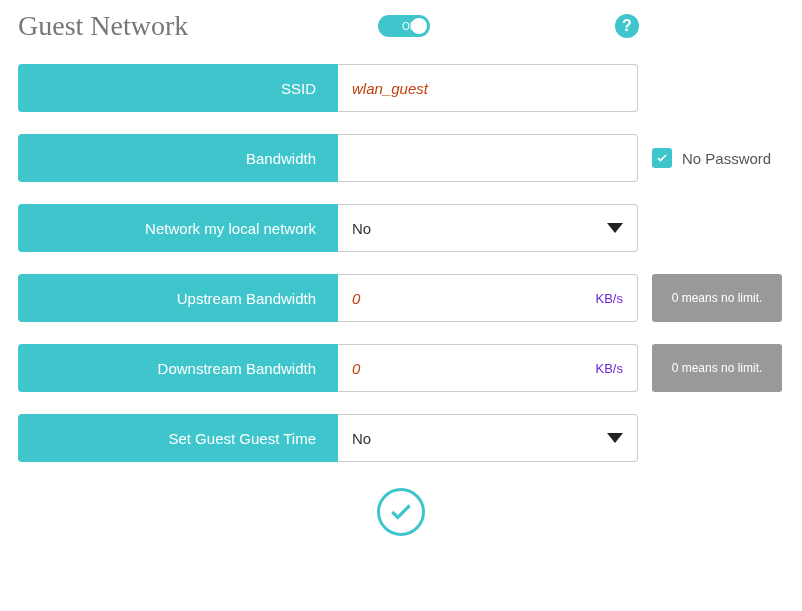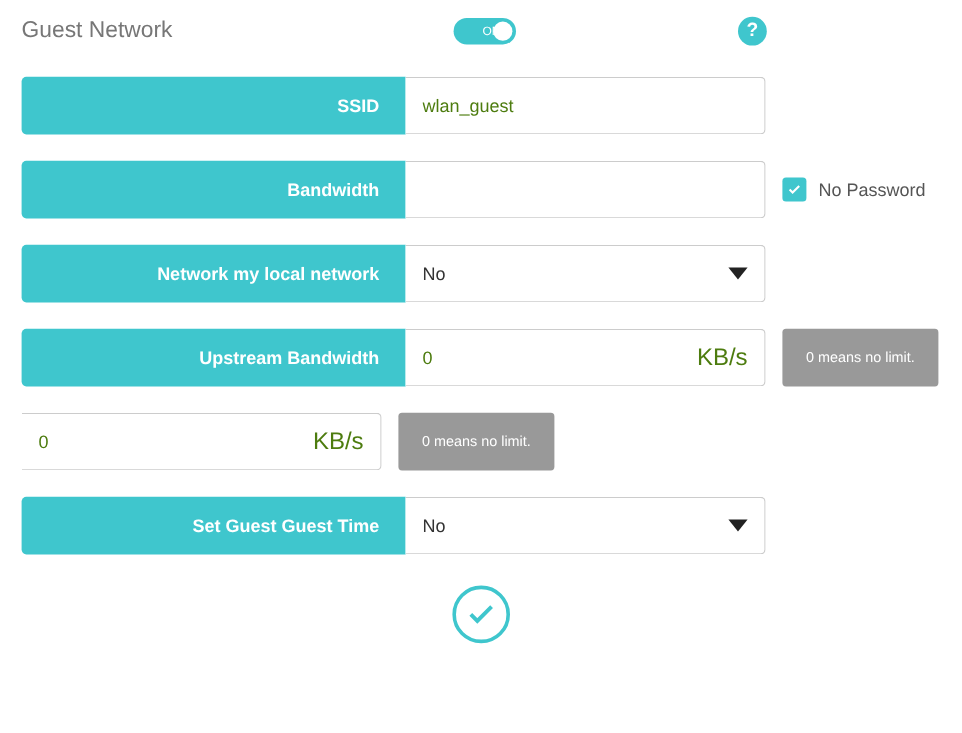--- a/index.html
+++ b/index.html
@@ -11,24 +11,25 @@
       color: #333;
     }
     .header {
       display: flex;
       align-items: center;
       margin-bottom: 22px;
       position: relative;
       height: 32px;
     }
     .page-title {
-      font-size: 19px;
+      font-size: 28px;
       color: #777;
       font-weight: normal;
       flex: 0 0 auto;
+      font-family: Liberation Serif, serif;
     }
     .toggle-wrap {
       position: absolute;
       left: 360px;
       display: flex;
       align-items: center;
     }
     .toggle {
       width: 52px;
       height: 22px;
@@ -77,60 +78,61 @@
     }
     .label-cell {
       width: 320px;
       background: #3fc6cd;
       color: #fff;
       display: flex;
       align-items: center;
       justify-content: flex-end;
       padding-right: 22px;
       font-size: 15px;
-      font-weight: bold;
+      font-weight: normal;
       border-radius: 4px 0 0 4px;
     }
     .input-cell {
       width: 300px;
       background: #fff;
       border: 1px solid #ccc;
       border-left: none;
       border-radius: 0 4px 4px 0;
       display: flex;
       align-items: center;
       padding: 0 14px;
       position: relative;
     }
     .input-cell input[type="text"] {
       border: none;
       outline: none;
       width: 100%;
       font-size: 15px;
-      color: #4d7c0f;
+      color: #c2410c;
       background: transparent;
+      font-style: italic;
     }
     .select-cell {
       cursor: pointer;
       justify-content: space-between;
     }
     .select-value {
       font-size: 15px;
       color: #333;
     }
     .chevron {
       width: 0;
       height: 0;
       border-left: 8px solid transparent;
       border-right: 8px solid transparent;
       border-top: 10px solid #222;
     }
     .unit {
-      color: #4d7c0f;
-      font-size: 20px;
+      color: #6d28d9;
+      font-size: 13px;
       margin-left: auto;
     }
     .hint-cell {
       width: 130px;
       background: #999;
       color: #fff;
       font-size: 12px;
       display: flex;
       align-items: center;
       justify-content: center;
@@ -233,20 +235,21 @@
 <div class="row">
   <div class="label-cell">Upstream Bandwidth</div>
   <div class="input-cell">
     <input type="text" style="width: 60%;" value="0">
     <span class="unit">KB/s</span>
   </div>
   <div class="hint-cell">0 means no limit.</div>
 </div>
 
 <div class="row">
+  <div class="label-cell">Downstream Bandwidth</div>
   <div class="input-cell">
     <input type="text" style="width: 60%;" value="0">
     <span class="unit">KB/s</span>
   </div>
   <div class="hint-cell">0 means no limit.</div>
 </div>
 
 <div class="row">
   <div class="label-cell">Set Guest Guest Time</div>
   <div class="input-cell select-cell">

